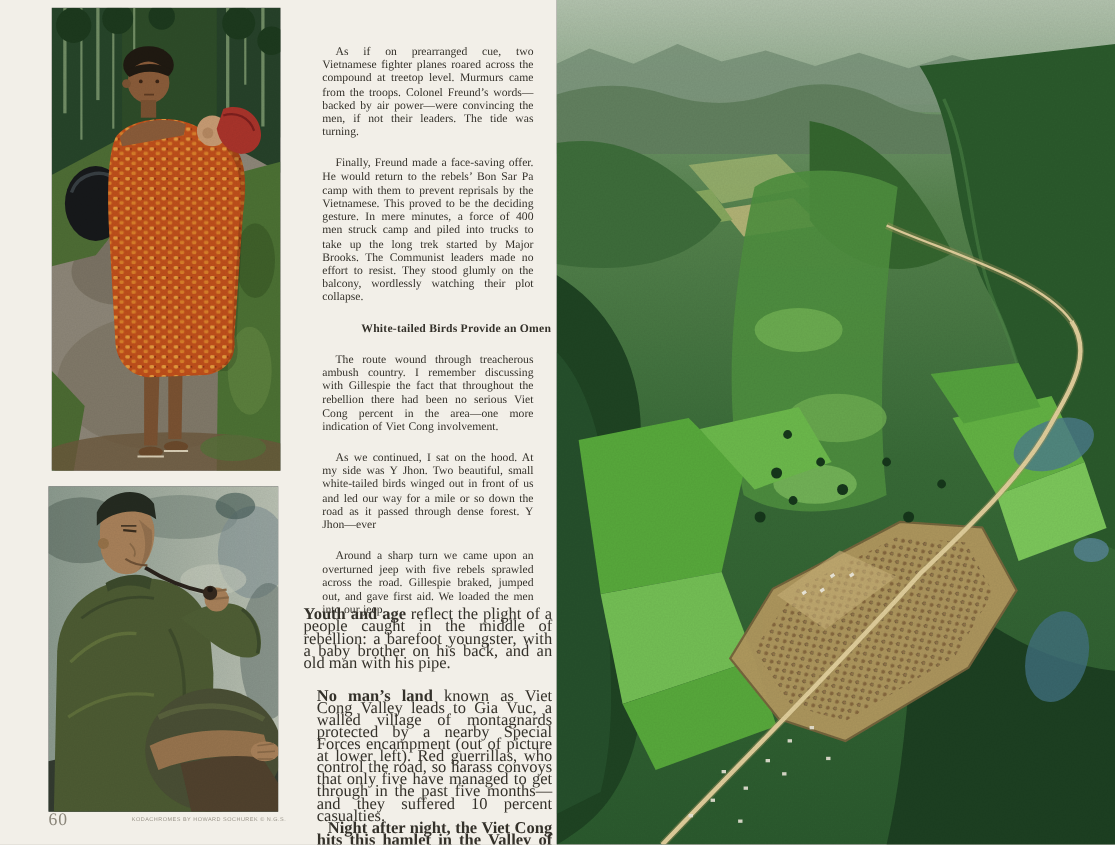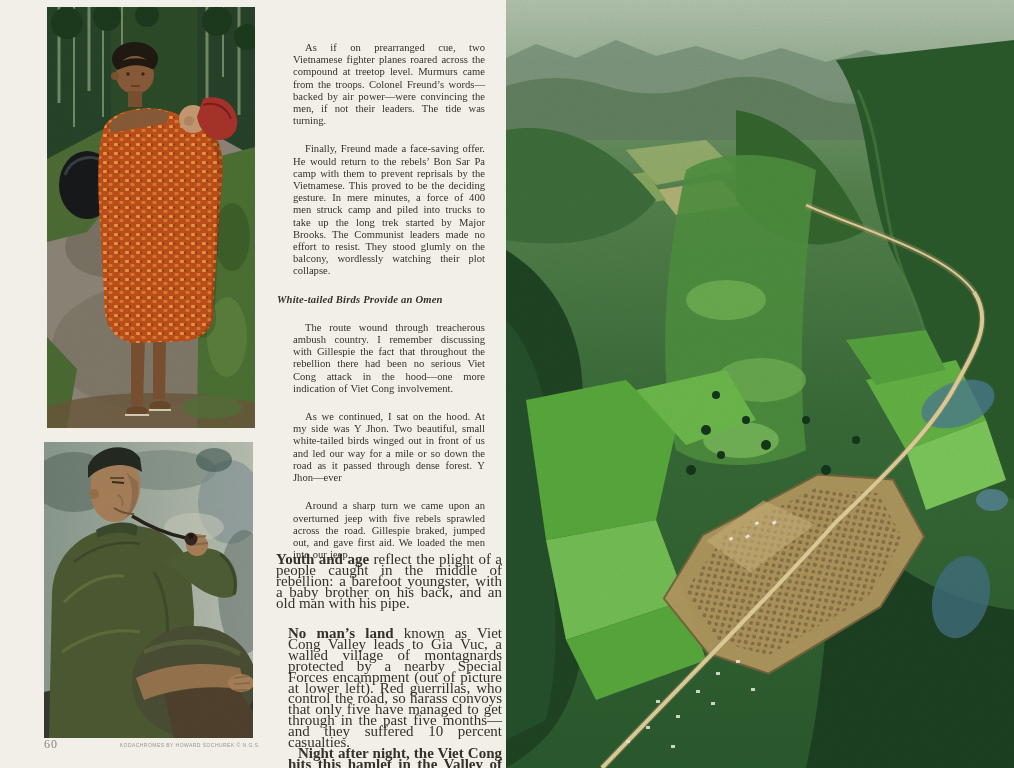--- a/index.html
+++ b/index.html
@@ -3,25 +3,25 @@
 <meta charset="utf-8">
 <style>
   html,body{margin:0;padding:0;}
   body{width:1014px;height:768px;background:#e8e5dd;font-family:"Liberation Serif","DejaVu Serif",serif;}
   .spread{position:relative;width:1014px;height:768px;background:#f2efe8;overflow:hidden;}
   .photo{position:absolute;margin:0;padding:0;overflow:hidden;background:#777;}
   .photo svg{display:block;}
   .photo-boy{left:47px;top:7px;width:208px;height:421px;}
   .photo-man{left:44px;top:442px;width:209px;height:296px;}
   .photo-valley{left:506px;top:0;width:508px;height:768px;}
-  .folio{position:absolute;left:44px;top:737px;font-size:12px;color:#8b867a;letter-spacing:1px;}
+  .folio{position:absolute;left:44px;top:737px;font-size:16px;color:#8b867a;letter-spacing:1px;}
   .credit{position:absolute;left:110px;top:742px;width:160px;font-size:5px;letter-spacing:.45px;color:#9a958a;text-transform:uppercase;font-family:"Liberation Sans",sans-serif;text-align:center;}
   .text-col{position:absolute;left:277px;top:26px;width:224px;color:#34312a;font-size:10.6px;line-height:12.2px;text-align:justify;}
   .text-col p{margin:16px;text-indent:12px;word-spacing:.6px;}
-  .text-col h3{margin:5px 0 5px 0;font-size:10.6px;text-align:left;font-weight:bold;letter-spacing:.2px;font-style:italic;}
+  .text-col h3{margin:5px 0 5px 0;font-size:10.6px;text-align:right;font-weight:bold;letter-spacing:.2px;}
   .caption{position:absolute;color:#34312a;font-size:15px;line-height:10.9px;text-align:justify;margin-top:36px;}
   .caption .lead{font-weight:bold;}
   .caption-youth{left:276px;top:518px;width:226px;}
   .caption-nomans{left:288px;top:592px;width:214px;}
   .caption p{margin:0;}
   .caption p.indent{text-indent:10px;font-weight:bold;}
 </style>
 </head>
 <body>
 
@@ -167,21 +167,21 @@
     </svg>
   </figure>
 
   <div class="folio">60</div>
   <div class="credit">KODACHROMES BY HOWARD SOCHUREK © N.G.S.</div>
 
   <div class="text-col">
     <p>As if on prearranged cue, two Vietnamese fighter planes roared across the compound at treetop level. Murmurs came from the troops. Colonel Freund’s words—backed by air power—were convincing the men, if not their leaders. The tide was turning.</p>
     <p>Finally, Freund made a face-saving offer. He would return to the rebels’ Bon Sar Pa camp with them to prevent reprisals by the Vietnamese. This proved to be the deciding gesture. In mere minutes, a force of 400 men struck camp and piled into trucks to take up the long trek started by Major Brooks. The Communist leaders made no effort to resist. They stood glumly on the balcony, wordlessly watching their plot collapse.</p>
     <h3>White-tailed Birds Provide an Omen</h3>
-    <p>The route wound through treacherous ambush country. I remember discussing with Gillespie the fact that throughout the rebellion there had been no serious Viet Cong attack in the hood—one more indication of Viet Cong involvement.</p>
+    <p>The route wound through treacherous ambush country. I remember discussing with Gillespie the fact that throughout the rebellion there had been no serious Viet Cong percent in the area—one more indication of Viet Cong involvement.</p>
     <p>As we continued, I sat on the hood. At my side was Y Jhon. Two beautiful, small white-tailed birds winged out in front of us and led our way for a mile or so down the road as it passed through dense forest. Y Jhon—ever</p>
     <p>Around a sharp turn we came upon an overturned jeep with five rebels sprawled across the road. Gillespie braked, jumped out, and gave first aid. We loaded the men into our jeep.</p>
   </div>
 
   <div class="caption caption-youth">
     <p><span class="lead">Youth and age</span><span> reflect the plight of a people caught in the middle of rebellion: a barefoot youngster, with a baby brother on his back, and an old man with his pipe.</span></p>
   </div>
   <div class="caption caption-nomans">
     <p><span class="lead">No man’s land</span><span> known as Viet Cong Valley leads to Gia Vuc, a walled village of montagnards protected by a nearby Special Forces encampment (out of picture at lower left). Red guerrillas, who control the road, so harass convoys that only five have managed to get through in the past five months—and they suffered 10 percent casualties.</span></p>
     <p class="indent">Night after night, the Viet Cong hits this hamlet in the Valley of the Wind. Special Forces men realize that one day enemy fighters may overrun the camp. “When they do,” says one officer, “we will stand right here and die if we have to.”</p>

